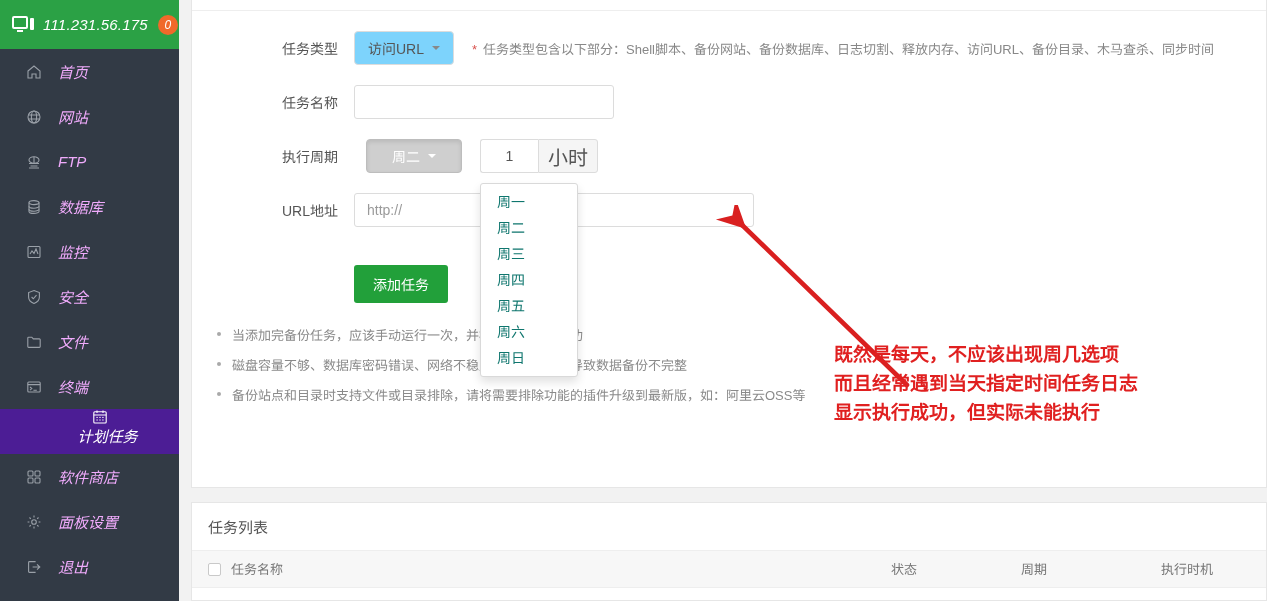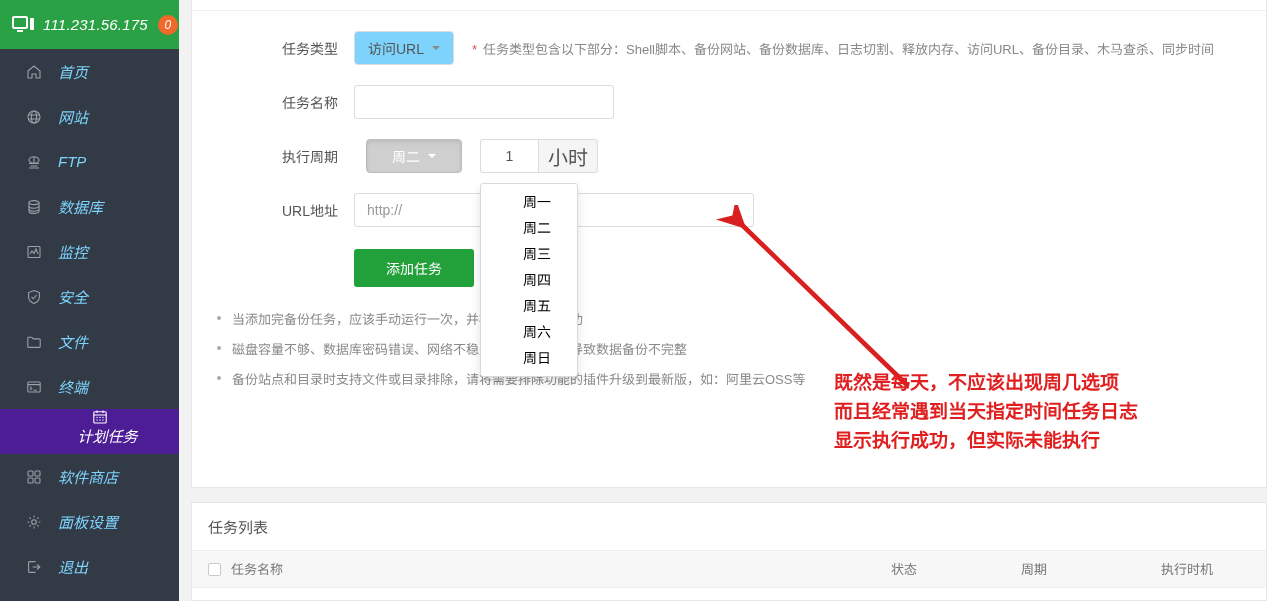--- a/index.html
+++ b/index.html
@@ -62,21 +62,21 @@
     background: #f0692a;
     color: #fff;
     font-size: 12px;
     display: flex; align-items: center; justify-content: center;
     padding: 0 6px;
   }
   .nav-item {
     height: 45px;
     display: flex; align-items: center;
     padding-left: 26px;
-    color: #7dd3fc;
+    color: #f0abfc;
     font-size: 15px;
     cursor: pointer;
     white-space: nowrap;
   }
   .nav-item .ic { width: 22px; flex: none; display: flex; align-items: center; justify-content: flex-start; }
   .nav-item .ic svg { display: block; }
   .nav-item .lbl { margin-left: 10px; }
   .nav-item.active { background: #4c1d95; color: #ffffff; flex-direction: column; }
   .nav-item.active .ic svg { stroke: #ffffff; }
 
@@ -172,44 +172,44 @@
     color: #555; font-size: 20px;
     display: flex; align-items: center; justify-content: center;
     padding: 8px 9px;
   }
 
   .btn-primary {
     height: 38px;
     background: #22a03a;
     border: none; border-radius: 3px;
     color: #ffffff; font-size: 14px;
-    padding: 0 32px;
+    padding: 0 19px;
     cursor: pointer;
     font-family: "Liberation Sans", "DejaVu Sans", sans-serif;
+    margin-top: 16px;
   }
 
   
   #weekday-menu {
     position: absolute;
     left: 288px; top: 216px;
     width: 98px;
     background: #ffffff;
     border: 1px solid #d9d9d9;
     border-radius: 3px;
     box-shadow: 0 5px 10px rgba(0,0,0,.12);
     padding: 5px 0;
     z-index: 40;
   }
   #weekday-menu .mi {
     height: 26px; line-height: 26px;
     padding-left: 16px;
-    font-size: 14px; color: #000000;
+    font-size: 14px; color: #0f766e;
     cursor: pointer;
     white-space: nowrap;
-    margin-left: 26px;
   }
 
   
   #notes {
     margin: 22px 0 0 22px;
     padding: 0;
     list-style: none;
   }
   #notes li {
     position: relative;
@@ -229,21 +229,20 @@
   
   #annotation {
     position: absolute;
     left: 655px; top: 340px;
     color: #e02020;
     font-size: 19px;
     line-height: 29px;
     font-weight: 700;
     white-space: nowrap;
     z-index: 60;
-    margin-top: 28px;
   }
   #arrow-svg {
     position: absolute; left: 360px; top: 205px;
     width: 400px; height: 200px;
     z-index: 55;
     pointer-events: none;
   }
 
   
   #panel-bottom {

